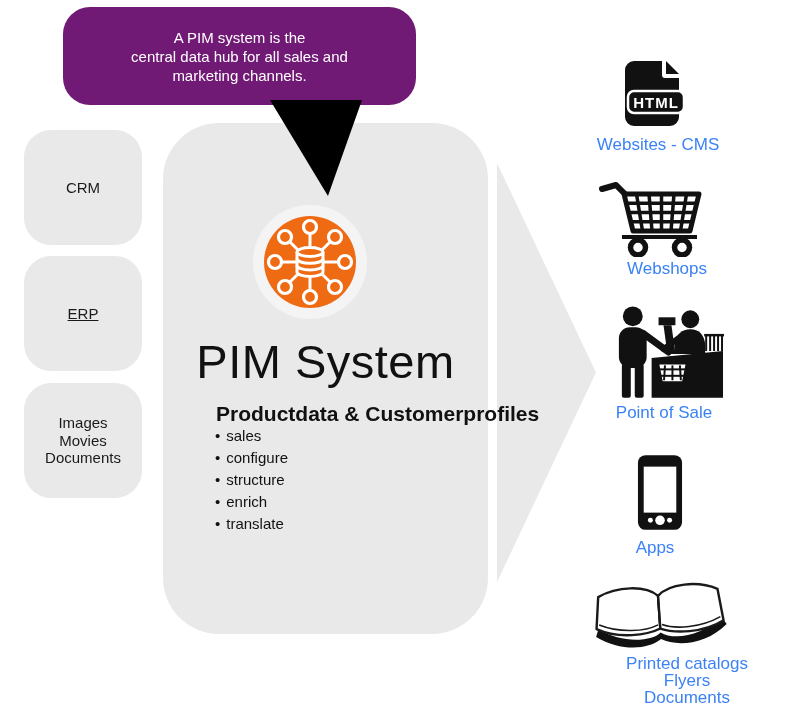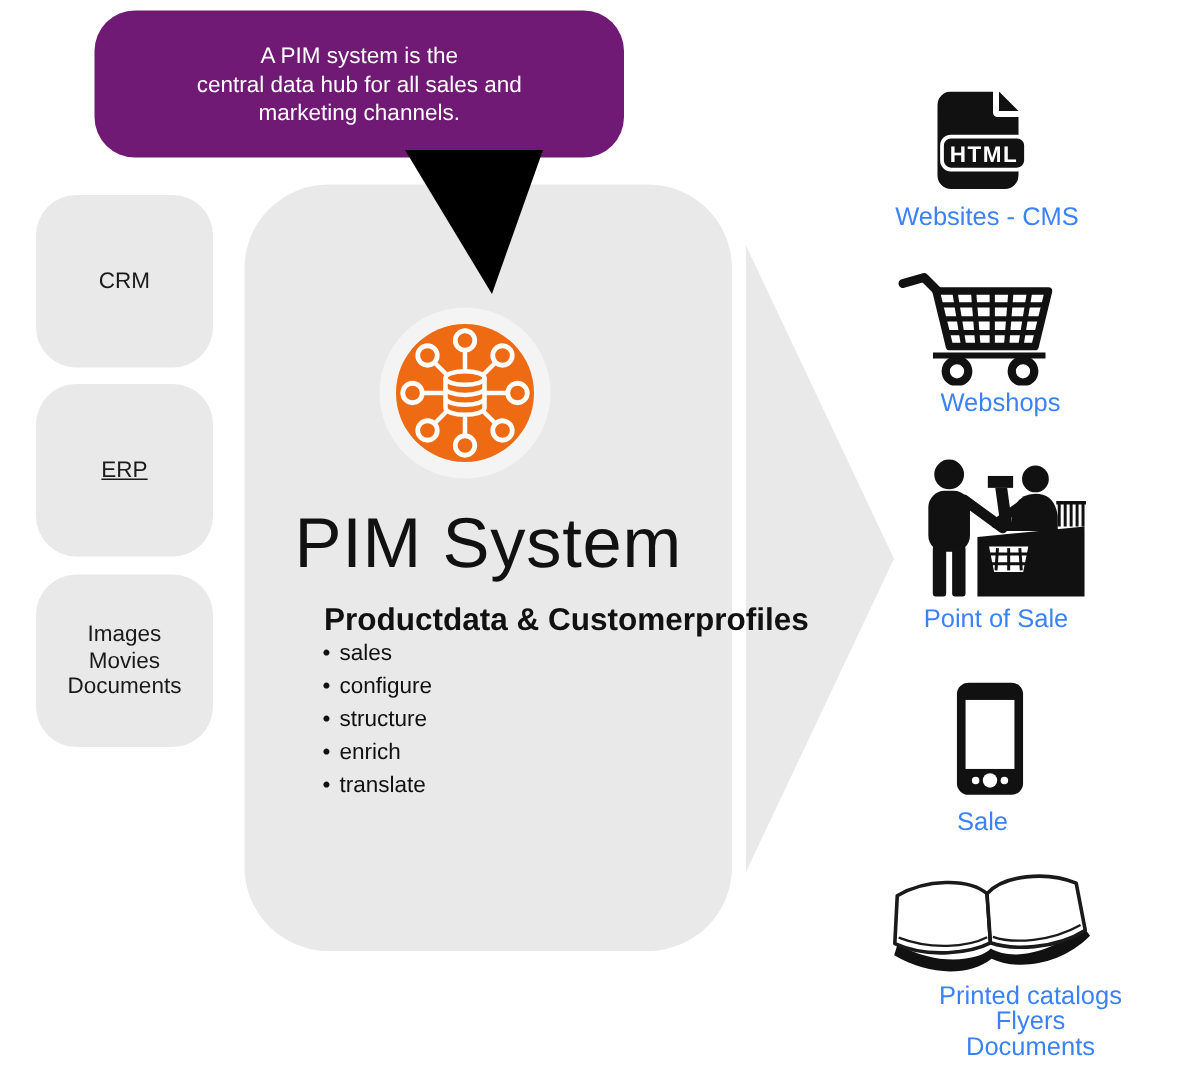--- a/index.html
+++ b/index.html
@@ -213,21 +213,21 @@
   </div>
 
   <svg class="channel-icon" style="left:637px; top:453px;" width="46" height="79" viewBox="0 0 48 80">
     <rect x="1" y="1" width="46" height="78" rx="8" fill="#111"></rect>
     <rect x="7" y="13" width="34" height="48" fill="#fff"></rect>
     <circle cx="14" cy="69" r="2.6" fill="#fff"></circle>
     <circle cx="24" cy="69" r="5" fill="#fff"></circle>
     <circle cx="34" cy="69" r="2.6" fill="#fff"></circle>
   </svg>
   <div class="channel-label" style="left:555px; top:539px;">
-    <div>Sale</div>
+    <div>Apps</div>
   </div>
 
   <svg class="channel-icon rot" style="left:592px; top:580px;" width="135" height="74" viewBox="0 0 140 76">
     <path d="M6,46 C30,64 62,62 70,54 C84,64 114,60 134,42 L139,50 C116,70 86,70 70,61 C54,72 26,70 3,54 Z" fill="#111"></path>
     <path d="M70,16 C58,4 28,3 8,13 L4,46 C26,58 56,56 70,50 Z" fill="#fff" stroke="#1a1a1a" stroke-width="2.5" stroke-linejoin="round"></path>
     <path d="M70,16 C82,4 112,3 132,13 L136,46 C114,58 84,56 70,50 Z" fill="#fff" stroke="#1a1a1a" stroke-width="2.5" stroke-linejoin="round"></path>
     <path d="M7,42 C28,52 54,52 68,46" fill="none" stroke="#1a1a1a" stroke-width="1.6"></path>
     <path d="M133,42 C112,52 86,52 72,46" fill="none" stroke="#1a1a1a" stroke-width="1.6"></path>
     <line x1="70" y1="16" x2="70" y2="50" stroke="#1a1a1a" stroke-width="2"></line>
   </svg>

